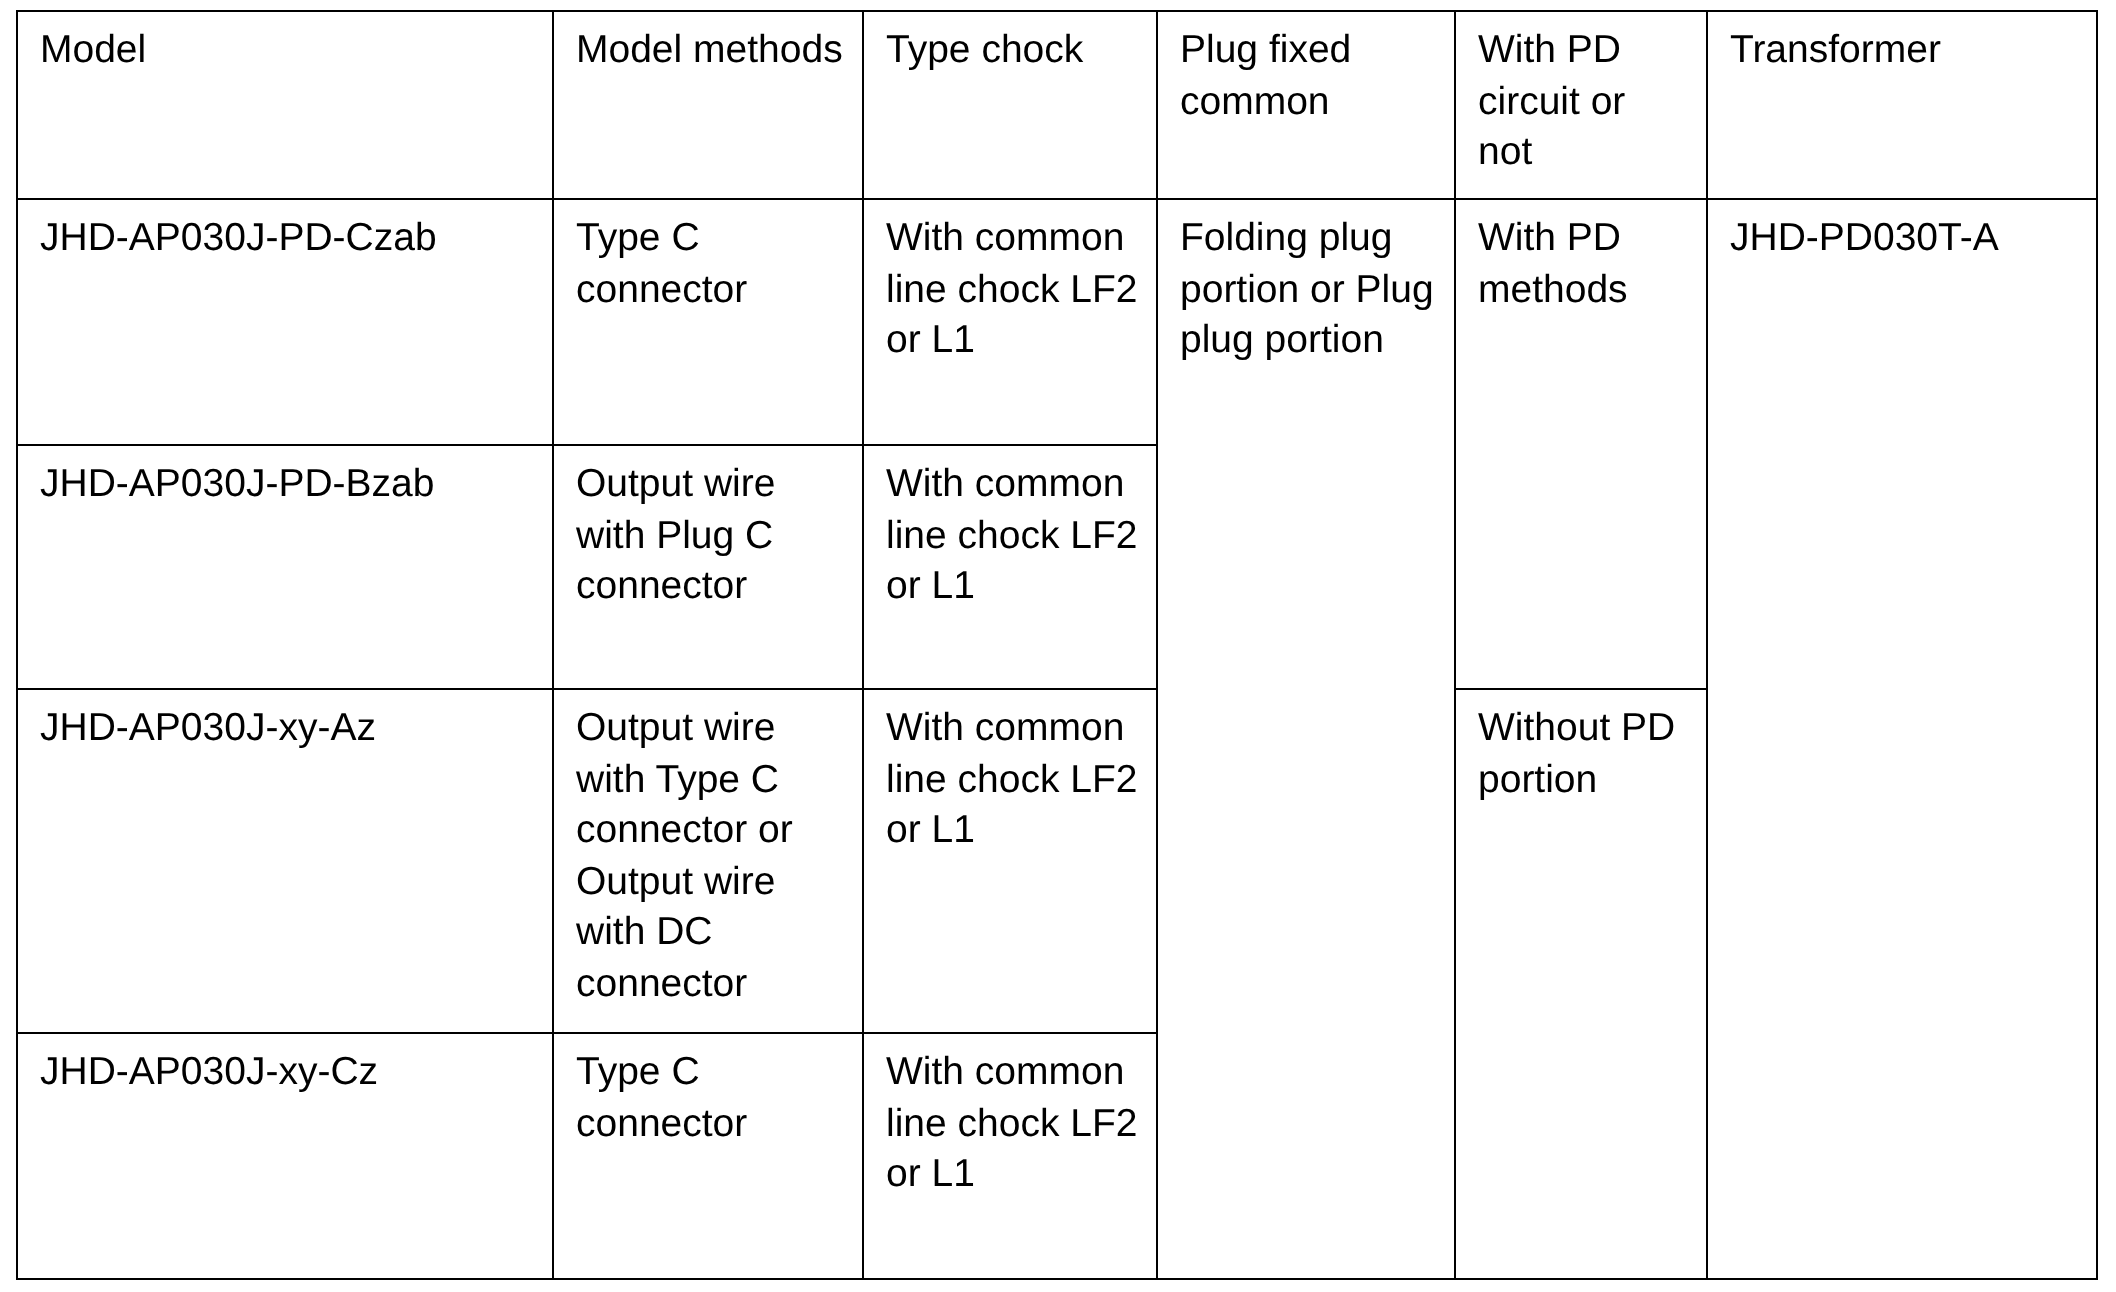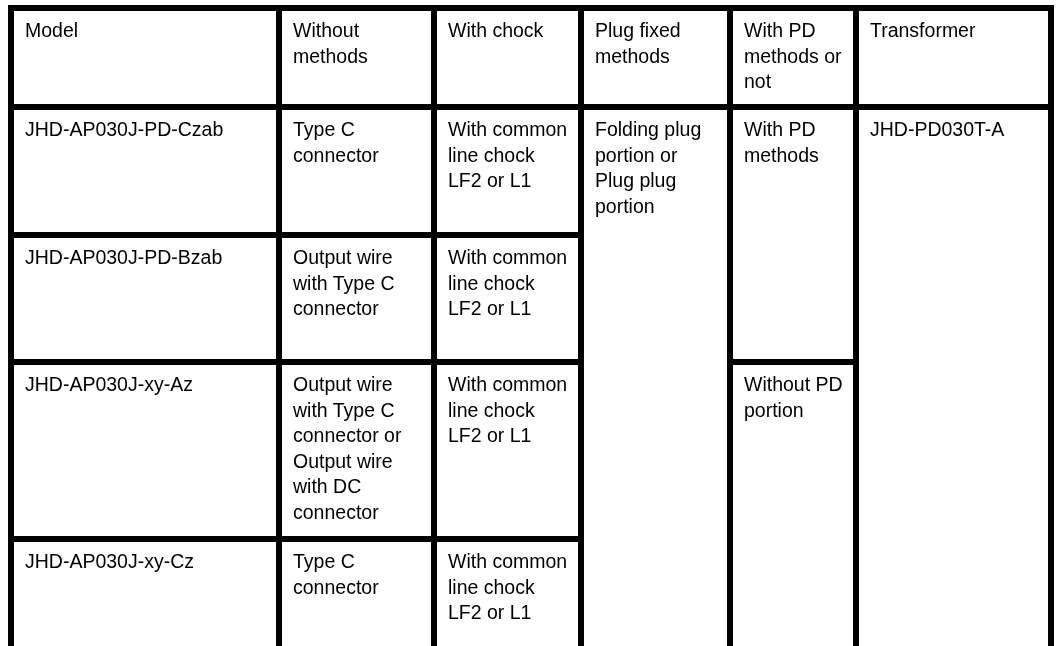--- a/index.html
+++ b/index.html
@@ -24,21 +24,21 @@
   table.spec-table {
     position: absolute;
     left: 8px;
     top: 5px;
     width: 1040px;
     border-collapse: collapse;
     table-layout: fixed;
     background: #ffffff;
   }
   table.spec-table td {
-    border: 6px solid #000000;
+    border: 1px solid #000000;
     vertical-align: top;
     padding: 7px 9px 7px 11px;
     font-size: 19.5px;
     line-height: 25.5px;
     font-family: "Liberation Sans", sans-serif;
     color: #000000;
     font-weight: normal;
     letter-spacing: 0px;
     word-wrap: break-word;
     white-space: normal;
@@ -74,30 +74,30 @@
       <col class="c-pd">
       <col class="c-transformer">
     </colgroup>
     <tbody>
 
       <tr class="row-header">
         <td>
           <span class="cell-text">Model</span>
         </td>
         <td>
-          <span class="cell-text">Without methods</span>
+          <span class="cell-text">Model methods</span>
         </td>
         <td>
-          <span class="cell-text">With chock</span>
+          <span class="cell-text">Type chock</span>
         </td>
         <td>
-          <span class="cell-text">Plug fixed methods</span>
+          <span class="cell-text">Plug fixed common</span>
         </td>
         <td>
-          <span class="cell-text">With PD methods or not</span>
+          <span class="cell-text">With PD circuit or not</span>
         </td>
         <td>
           <span class="cell-text">Transformer</span>
         </td>
       </tr>
 
       <tr class="row-1">
         <td>
           <span class="cell-text">JHD-AP030J-PD-Czab</span>
         </td>
@@ -116,21 +116,21 @@
         <td rowspan="4">
           <span class="cell-text">JHD-PD030T-A</span>
         </td>
       </tr>
 
       <tr class="row-2">
         <td>
           <span class="cell-text">JHD-AP030J-PD-Bzab</span>
         </td>
         <td>
-          <span class="cell-text">Output wire with Type C connector</span>
+          <span class="cell-text">Output wire with Plug C connector</span>
         </td>
         <td>
           <span class="cell-text">With common line chock LF2 or L1</span>
         </td>
       </tr>
 
       <tr class="row-3">
         <td>
           <span class="cell-text">JHD-AP030J-xy-Az</span>
         </td>

